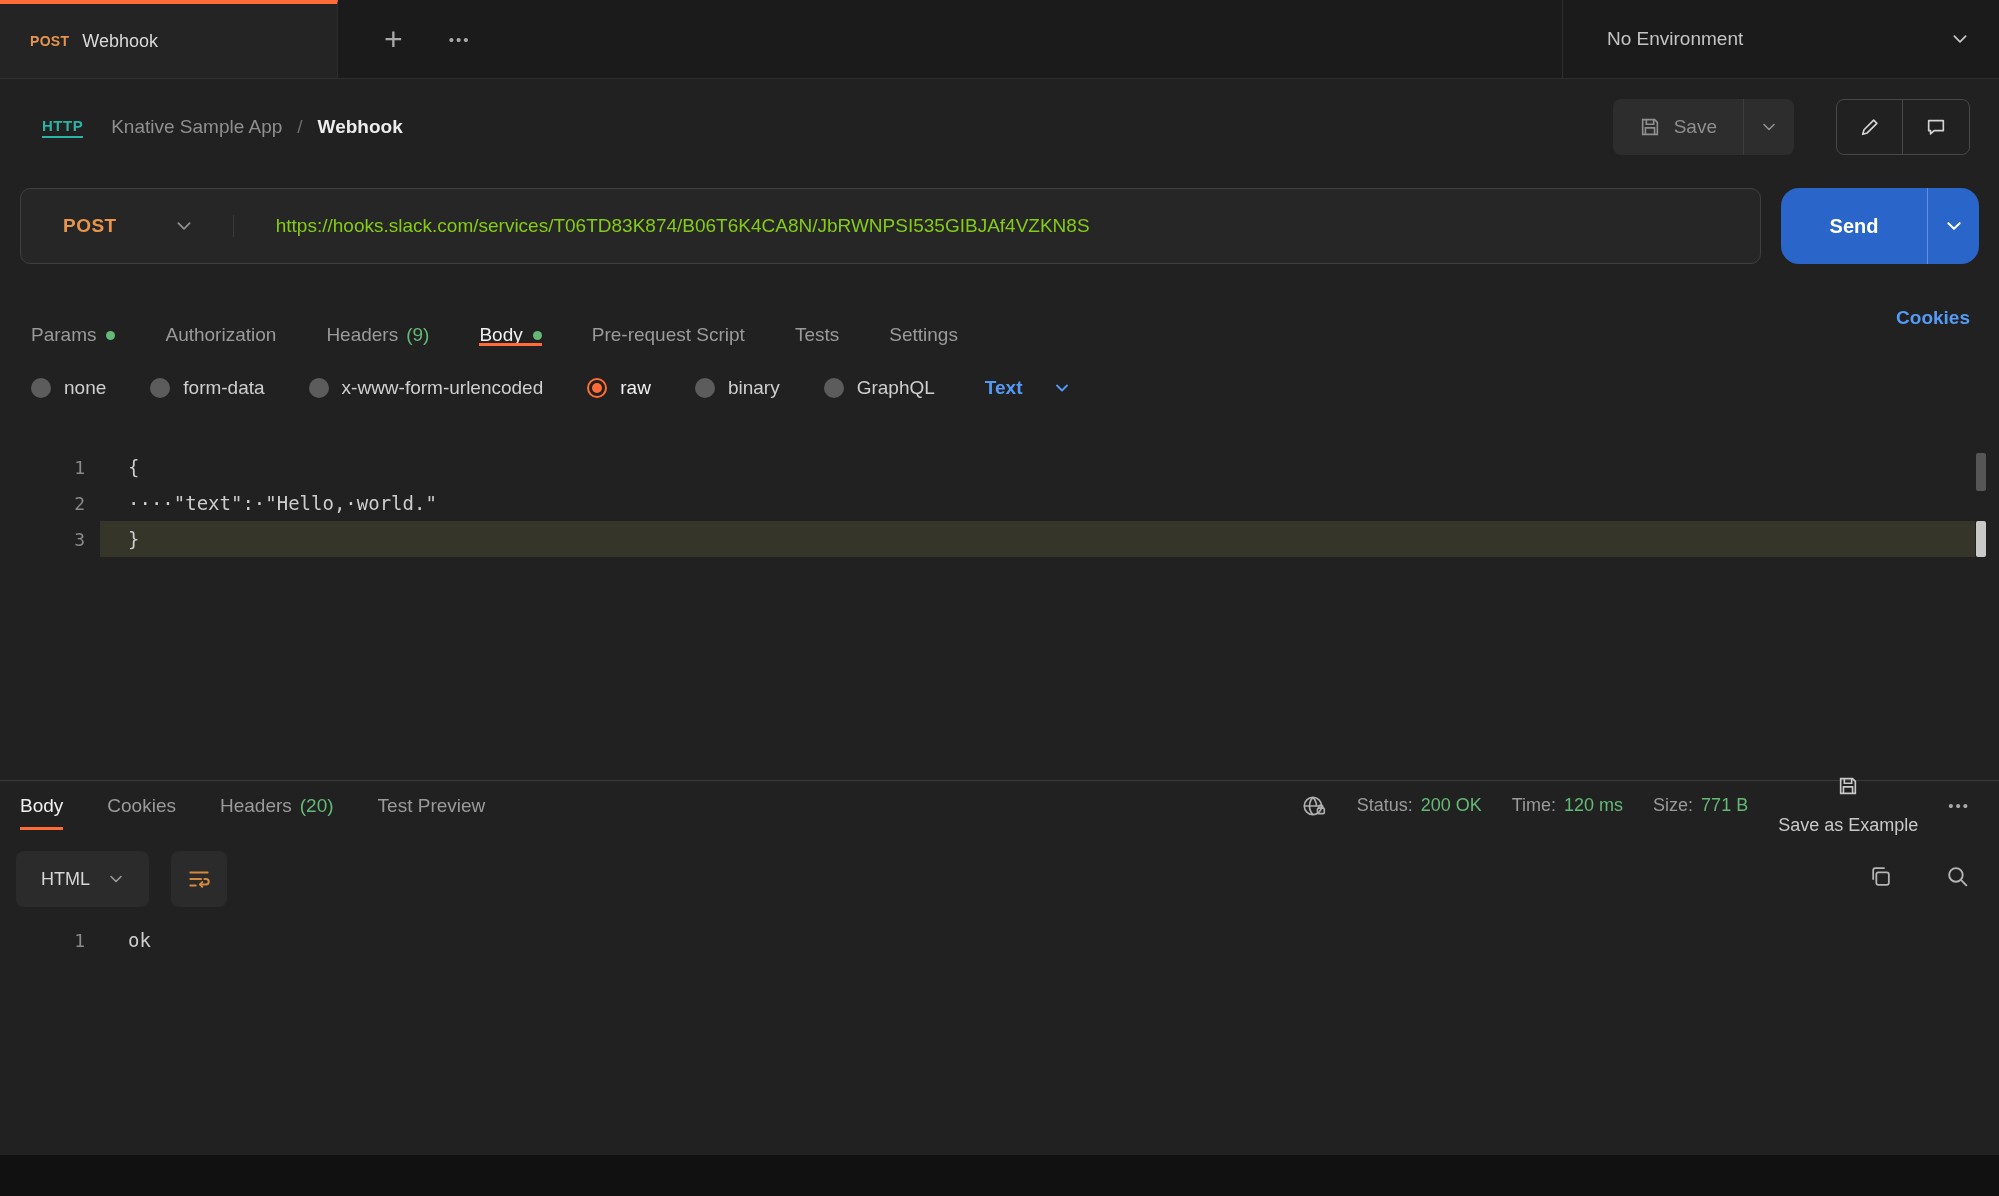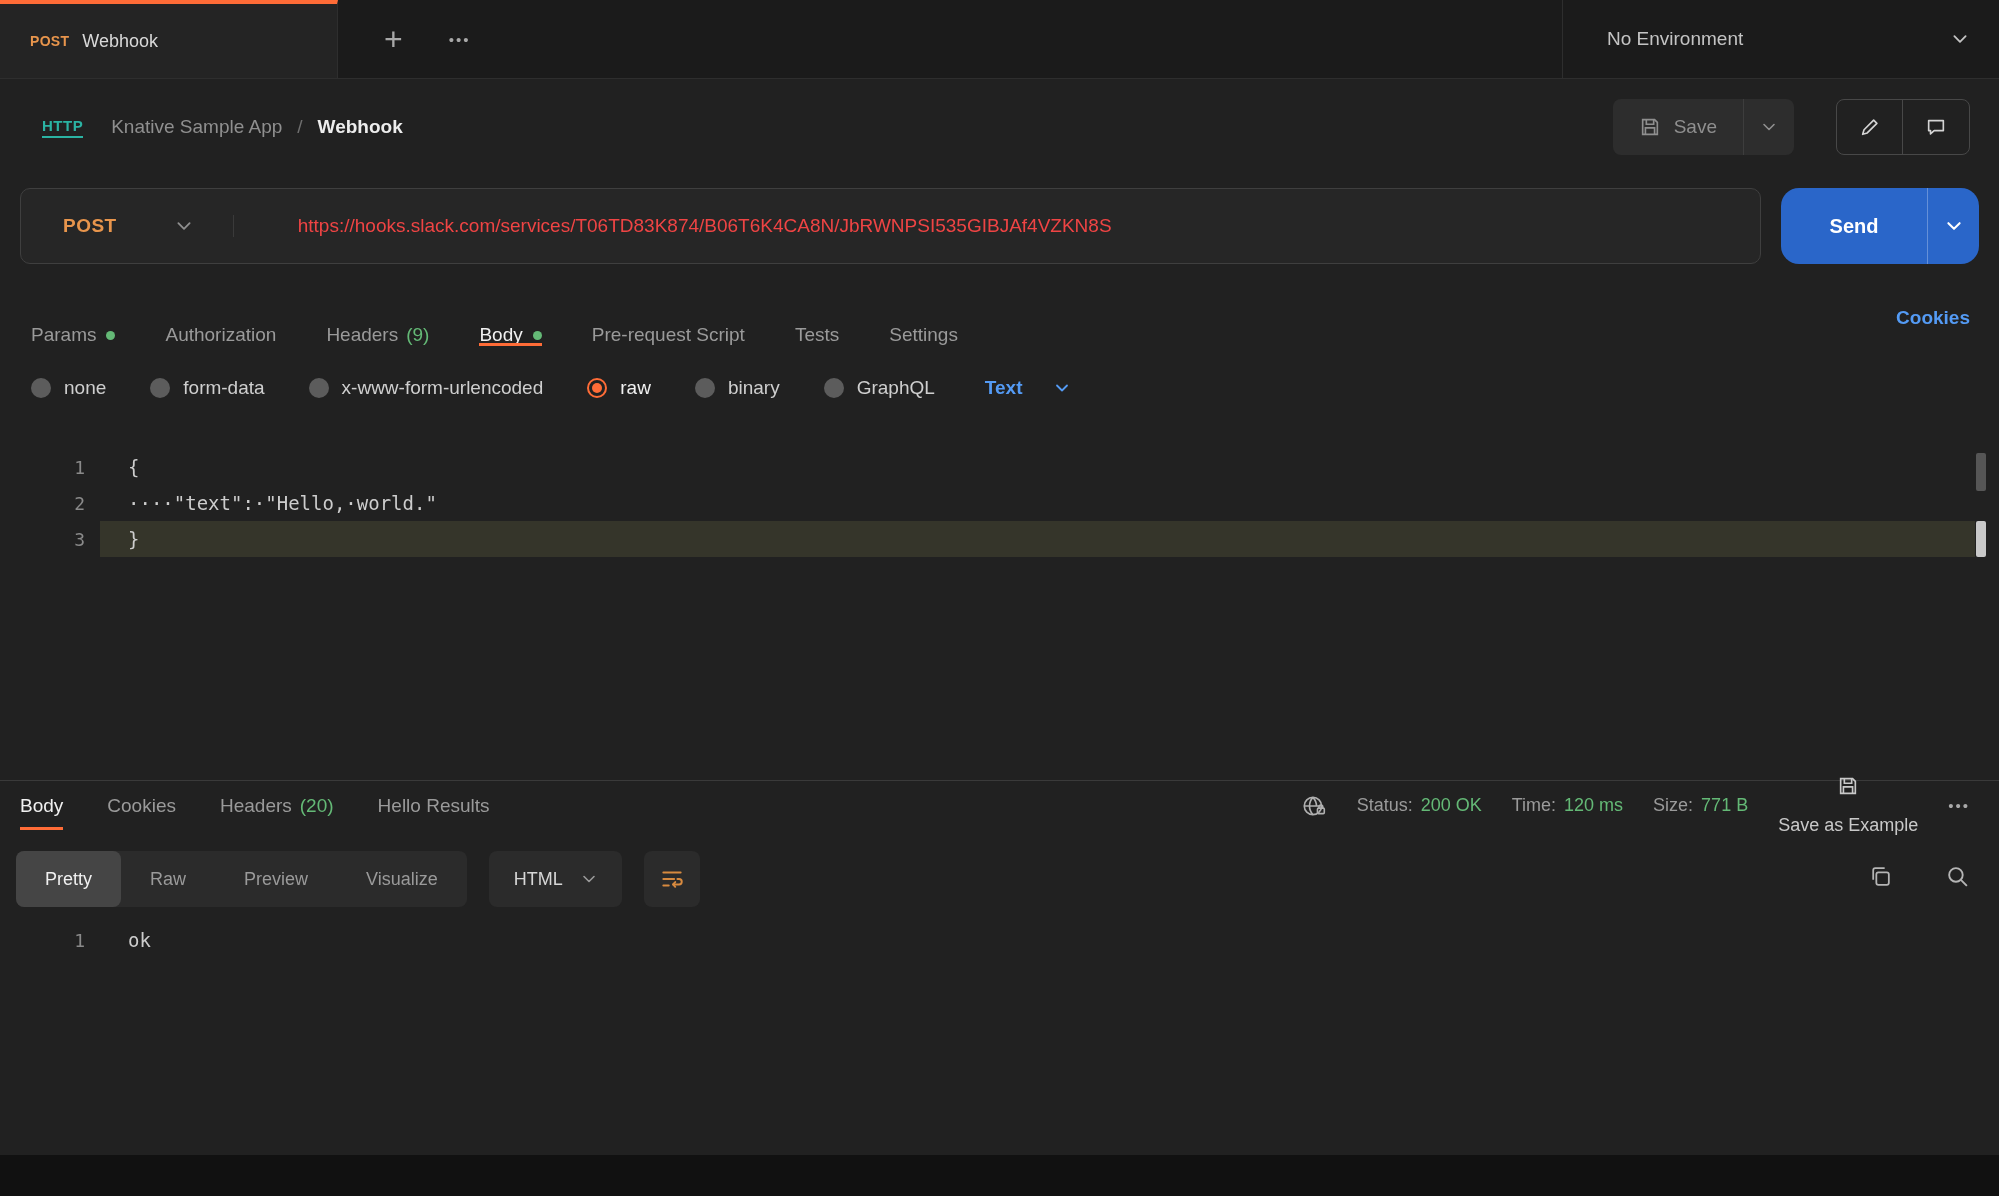--- a/index.html
+++ b/index.html
@@ -43,21 +43,21 @@
   .icon-pair{display:flex;border:1px solid #484848;border-radius:8px;height:56px;overflow:hidden;}
   .icon-pair button{width:66px;display:flex;align-items:center;justify-content:center;color:#d4d4d4;}
   .icon-pair button:first-child{border-right:1px solid #484848;}
 
   
   .url-row{position:absolute;top:188px;left:20px;right:20px;height:76px;display:flex;gap:20px;}
   .url-bar{flex:1;border:1px solid #3f3f3f;background:#262626;border-radius:10px;
            display:flex;align-items:center;padding:0 28px;min-width:0;}
   .method-select{display:flex;align-items:center;gap:58px;padding:0 40px 0 14px;cursor:pointer;color:#8f8f8f;}
   .method-label{color:var(--post);font-weight:700;font-size:19px;letter-spacing:.5px;}
-  .url-text{color:#ef4444;font-size:19px;border-left:1px solid #3a3a3a;padding-left:64px;
+  .url-text{color:#84cc16;font-size:19px;border-left:1px solid #3a3a3a;padding-left:42px;
             white-space:nowrap;overflow:hidden;flex:1;}
   .send-split{width:198px;display:flex;border-radius:18px;overflow:hidden;flex:none;}
   .send-main{flex:1;background:var(--send);color:#fff;font-size:20px;font-weight:600;
              display:flex;align-items:center;justify-content:center;}
   .send-caret{width:52px;background:var(--send);border-left:1px solid rgba(255,255,255,.28);
               display:flex;align-items:center;justify-content:center;color:#fff;}
 
   
   .req-tabs{position:absolute;top:290px;left:31px;right:29px;height:56px;display:flex;
             align-items:flex-end;gap:50px;font-size:19px;color:var(--muted);}
@@ -277,21 +277,21 @@
       <span>Body</span>
     </div>
     <div class="tab-item">
       <span>Cookies</span>
     </div>
     <div class="tab-item">
       <span>Headers</span>
       <span class="count">(20)</span>
     </div>
     <div class="tab-item">
-      <span>Hello Results</span>
+      <span>Test Preview</span>
     </div>
     <div class="resp-status">
       <span class="globe">
         <svg width="26" height="26" viewBox="0 0 24 24" fill="none" stroke="currentColor" stroke-width="1.5">
             <circle cx="11" cy="12" r="8"></circle>
             <path d="M3 12h16M11 4c-4.2 4.5-4.2 11.5 0 16M11 4c2.4 2.6 3.4 5.4 3.2 8"></path>
             <rect x="15.2" y="14" width="6.3" height="5" rx="1"></rect>
             <path d="M16.6 14v-1.2a1.75 1.75 0 013.5 0V14"></path>
           </svg>
       </span>
@@ -313,26 +313,20 @@
             <path d="M8 4v5h8V4"></path>
             <path d="M7 20v-7h10v7"></path>
           </svg>
         <span>Save as Example</span>
       </span>
       <span class="resp-more">•••</span>
     </div>
   </div>
 
   <div class="response-toolbar">
-    <div class="seg-group">
-      <div class="seg active">Pretty</div>
-      <div class="seg">Raw</div>
-      <div class="seg">Preview</div>
-      <div class="seg">Visualize</div>
-    </div>
     <div class="format-select">
       <span>HTML</span>
       <svg class="chev" width="16" height="16" viewBox="0 0 16 16">
           <path d="M3 5.5l5 5 5-5" fill="none" stroke="currentColor" stroke-width="1.6" stroke-linecap="round" stroke-linejoin="round"></path>
         </svg>
     </div>
     <button class="wrap-btn">
       <svg width="26" height="26" viewBox="0 0 24 24" fill="none" stroke="currentColor" stroke-width="1.8" stroke-linecap="round" stroke-linejoin="round">
           <path d="M4 6h16M4 12h10M4 18h5"></path>
           <path d="M17 12h1.5a2.5 2.5 0 010 5H13"></path>

